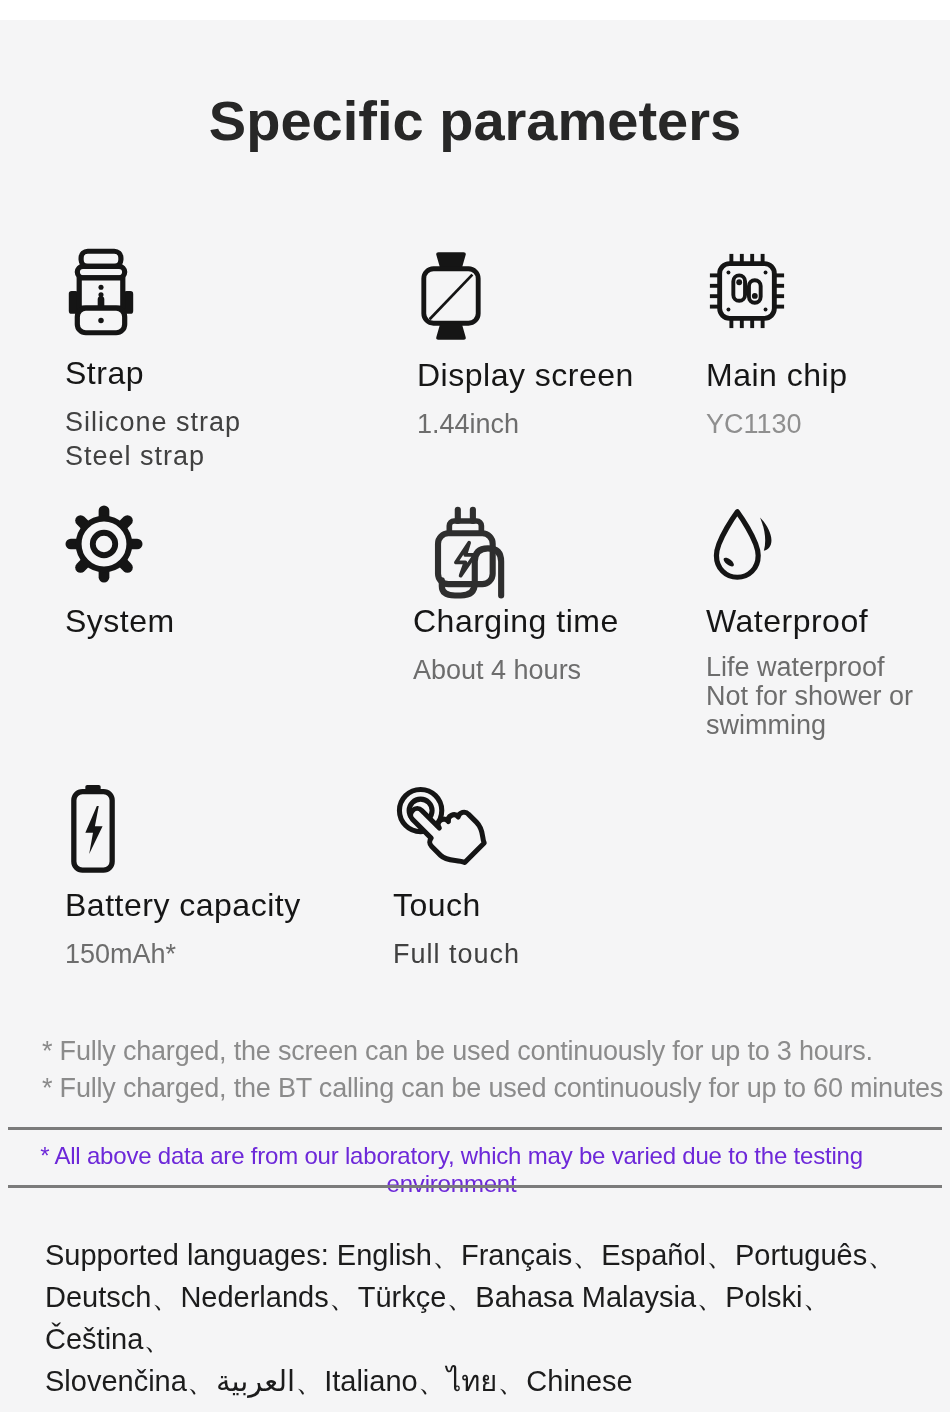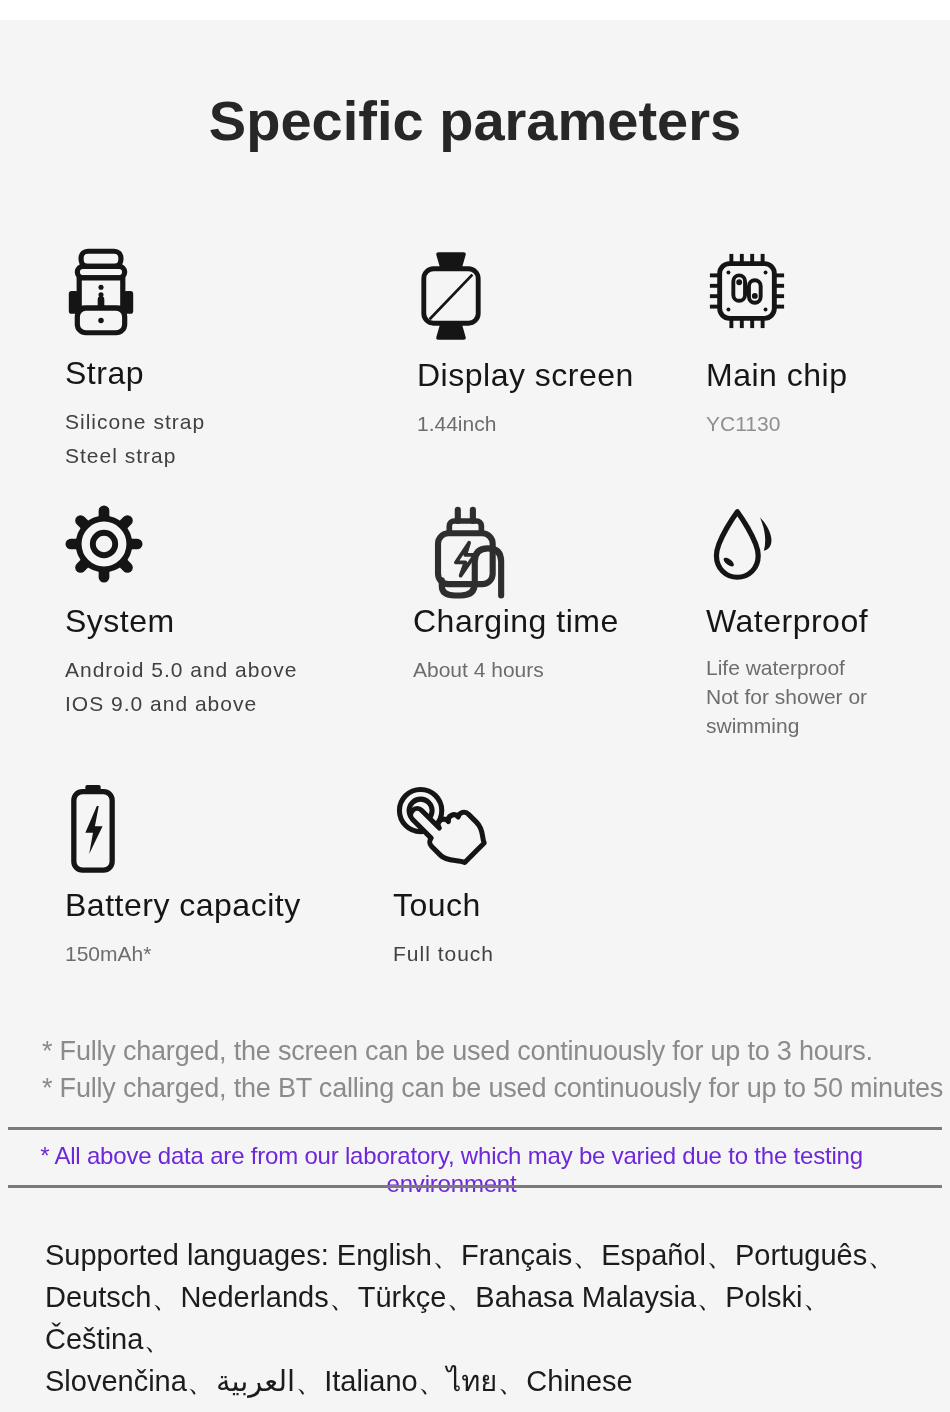--- a/index.html
+++ b/index.html
@@ -15,21 +15,21 @@
     text-align:center;font-size:56px;font-weight:bold;color:#272727;
     letter-spacing:0;margin:0;
   }
   .cell{position:absolute;}
   .icon-box{display:block;}
   .row1 .icon-box{height:107px;}
   .row2 .icon-box{height:98px;}
   .row3 .icon-box{height:104px;}
   svg{overflow:visible;display:block;}
   .spec-title{font-size:32px;color:#161616;letter-spacing:.5px;margin:0 0 13px 0;font-weight:normal;}
-  .spec-lines{font-size:21px;line-height:34px;}
+  .spec-lines{font-size:27px;line-height:34px;}
   .v-dark{color:#414141;letter-spacing:1px;}
   .v-mid{color:#6d6d6d;}
   .v-light{color:#8f8f8f;}
   .c0{left:65px;top:248px;width:320px;}
   .c1{left:393px;top:250px;width:300px;margin-left:24px;}
   .c2{left:706px;top:250px;width:240px;}
   .c3{left:65px;top:505px;width:330px;}
   .c4{left:413px;top:505px;width:310px;}
   .c5{left:706px;top:505px;width:238px;}
   .c5 .spec-lines{line-height:29px;}
@@ -138,24 +138,20 @@
         <line x1="40" y1="6" x2="40" y2="13" transform="rotate(180 40 40)"></line>
         <line x1="40" y1="6" x2="40" y2="13" transform="rotate(225 40 40)"></line>
         <line x1="40" y1="6" x2="40" y2="13" transform="rotate(270 40 40)"></line>
         <line x1="40" y1="6" x2="40" y2="13" transform="rotate(315 40 40)"></line>
       </g>
       <circle cx="40" cy="40" r="26" stroke-width="6" fill="#f5f5f6"></circle>
       <circle cx="40" cy="40" r="11.5" stroke-width="6"></circle>
     </svg>
   </span>
   <h2 class="spec-title">System</h2>
-  <div class="spec-lines v-dark">
-    <div>Android 5.0 and above</div>
-    <div>IOS 9.0 and above</div>
-  </div>
 </div>
 
 <div class="cell row2 c4">
   <span class="icon-box">
     <svg width="116" height="98" viewBox="0 0 120 104" fill="none" stroke="#2e2e2e" stroke-linejoin="round">
       <line x1="46" y1="5" x2="46" y2="17" stroke-width="6.5" stroke-linecap="round"></line>
       <line x1="62" y1="5" x2="62" y2="17" stroke-width="6.5" stroke-linecap="round"></line>
       <rect x="37" y="17" width="34" height="15" rx="5" stroke-width="6"></rect>
       <rect x="25" y="30" width="58" height="54" rx="11" stroke-width="6.5" fill="#f5f5f6"></rect>
       <path d="M58 40 L44 61 H54 L49 75 L64 53 H54 Z" stroke-width="4"></path>
@@ -208,21 +204,21 @@
     </svg>
   </span>
   <h2 class="spec-title">Touch</h2>
   <div class="spec-lines v-dark">
     <div>Full touch</div>
   </div>
 </div>
 
 <div class="footnotes">
   <div>* Fully charged, the screen can be used continuously for up to 3 hours.</div>
-  <div>* Fully charged, the BT calling can be used continuously for up to 50 minutes</div>
+  <div>* Fully charged, the BT calling can be used continuously for up to 60 minutes</div>
 </div>
 
 <div class="divider div-top"></div>
 <div class="lab-note">* All above data are from our laboratory, which may be varied due to the testing environment</div>
 <div class="divider div-bottom"></div>
 
 <div class="languages">
   <div>Supported languages: English、Français、Español、Português、</div>
   <div>Deutsch、Nederlands、Türkçe、Bahasa Malaysia、Polski、Čeština、</div>
   <div>Slovenčina、العربية、Italiano、ไทย、Chinese</div>

